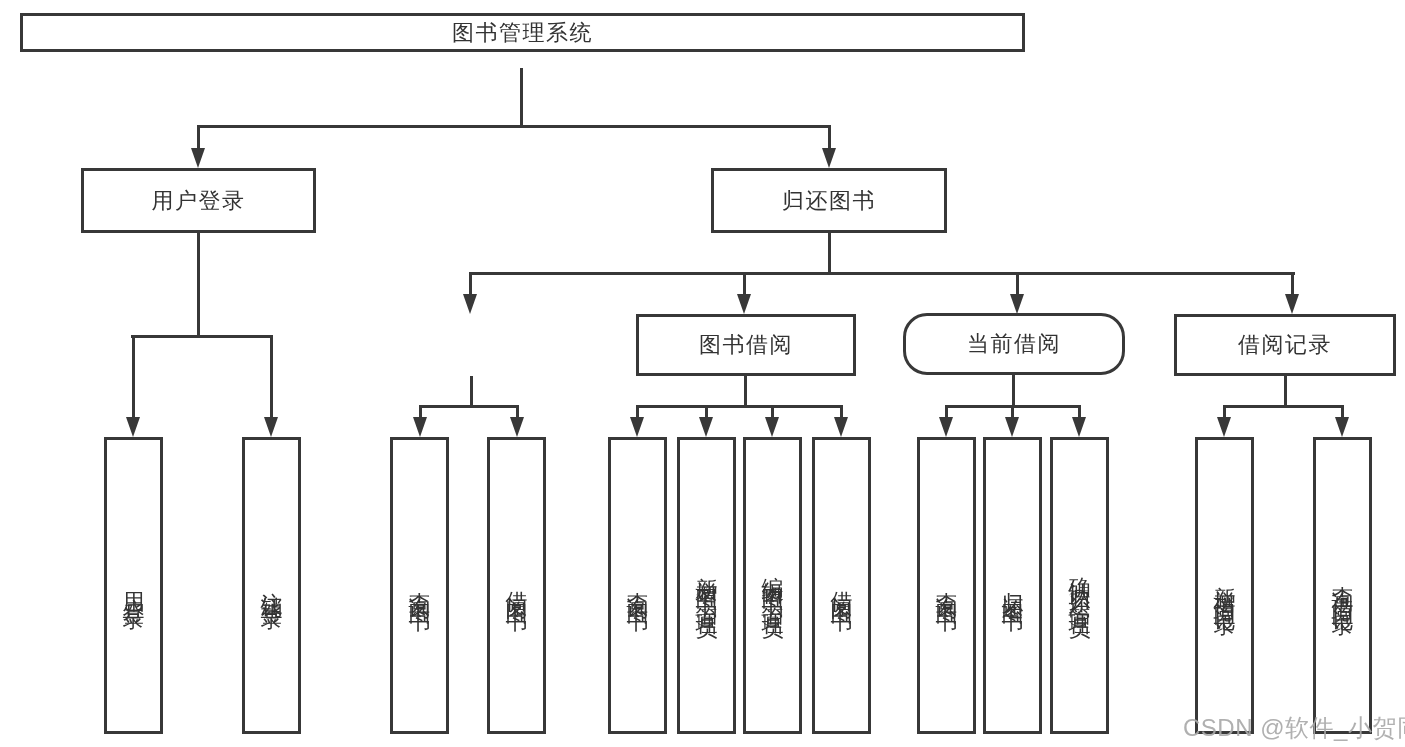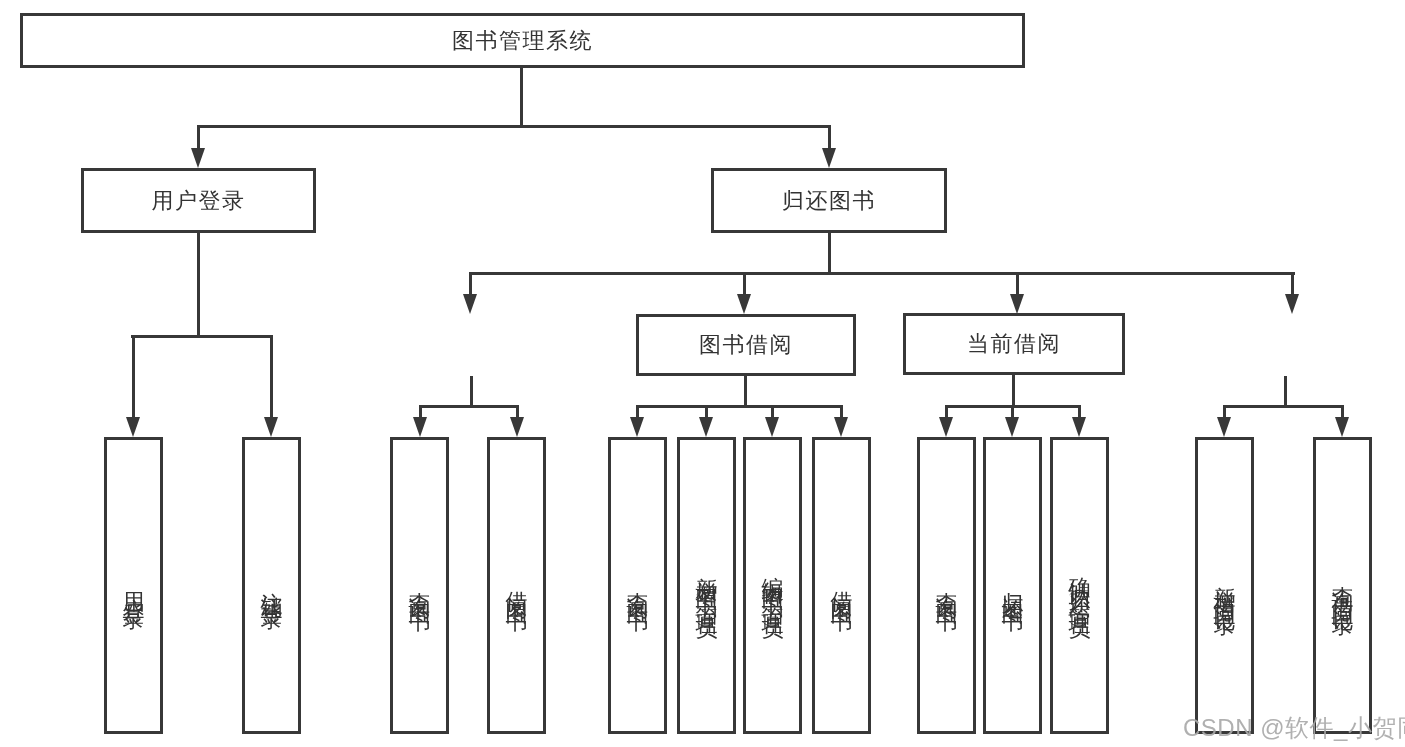--- a/index.html
+++ b/index.html
@@ -27,21 +27,21 @@
   .watermark{
     position:absolute;left:1183px;top:712px;font-size:24px;letter-spacing:0.5px;
     color:rgba(169,169,169,0.92);white-space:nowrap;z-index:5;
   }
 </style>
 </head>
 <body>
 
 <div class="canvas">
 
-  <div class="box hlabel" style="left:20px;top:13px;width:1005px;height:55px;">
+  <div class="box hlabel" style="left:20px;top:13px;width:1005px;height:39px;">
     <span>图书管理系统</span>
   </div>
 
   <div class="vl" style="left:520px;top:68px;height:57px;"></div>
   <div class="hl" style="left:197px;top:125px;width:634px;"></div>
   <div class="vl" style="left:197px;top:125px;height:23px;"></div>
   <div class="arr" style="left:191px;top:148px;"></div>
   <div class="vl" style="left:828px;top:125px;height:23px;"></div>
   <div class="arr" style="left:822px;top:148px;"></div>
 
@@ -66,22 +66,25 @@
   <div class="vl" style="left:743px;top:272px;height:22px;"></div>
   <div class="arr" style="left:737px;top:294px;"></div>
   <div class="vl" style="left:1016px;top:272px;height:22px;"></div>
   <div class="arr" style="left:1010px;top:294px;"></div>
   <div class="vl" style="left:1291px;top:272px;height:22px;"></div>
   <div class="arr" style="left:1285px;top:294px;"></div>
 
   <div class="box hlabel" style="left:636px;top:314px;width:220px;height:62px;text-align:center;">
     <span>图书借阅</span>
   </div>
-  <div class="box hlabel" style="left:903px;top:313px;width:222px;height:62px;">
+  <div class="box hlabel" style="left:903px;top:313px;width:222px;height:62px;border-radius:24px;">
     <span>当前借阅</span>
+  </div>
+  <div class="box hlabel" style="left:1174px;top:314px;width:222px;height:62px;">
+    <span>借阅记录</span>
   </div>
 
   <div class="vl" style="left:470px;top:376px;height:29px;"></div>
   <div class="hl" style="left:419px;top:405px;width:100px;"></div>
   <div class="vl" style="left:419px;top:405px;height:12px;"></div>
   <div class="arr" style="left:413px;top:417px;"></div>
   <div class="vl" style="left:516px;top:405px;height:12px;"></div>
   <div class="arr" style="left:510px;top:417px;"></div>
 
   <div class="vl" style="left:744px;top:376px;height:29px;"></div>

